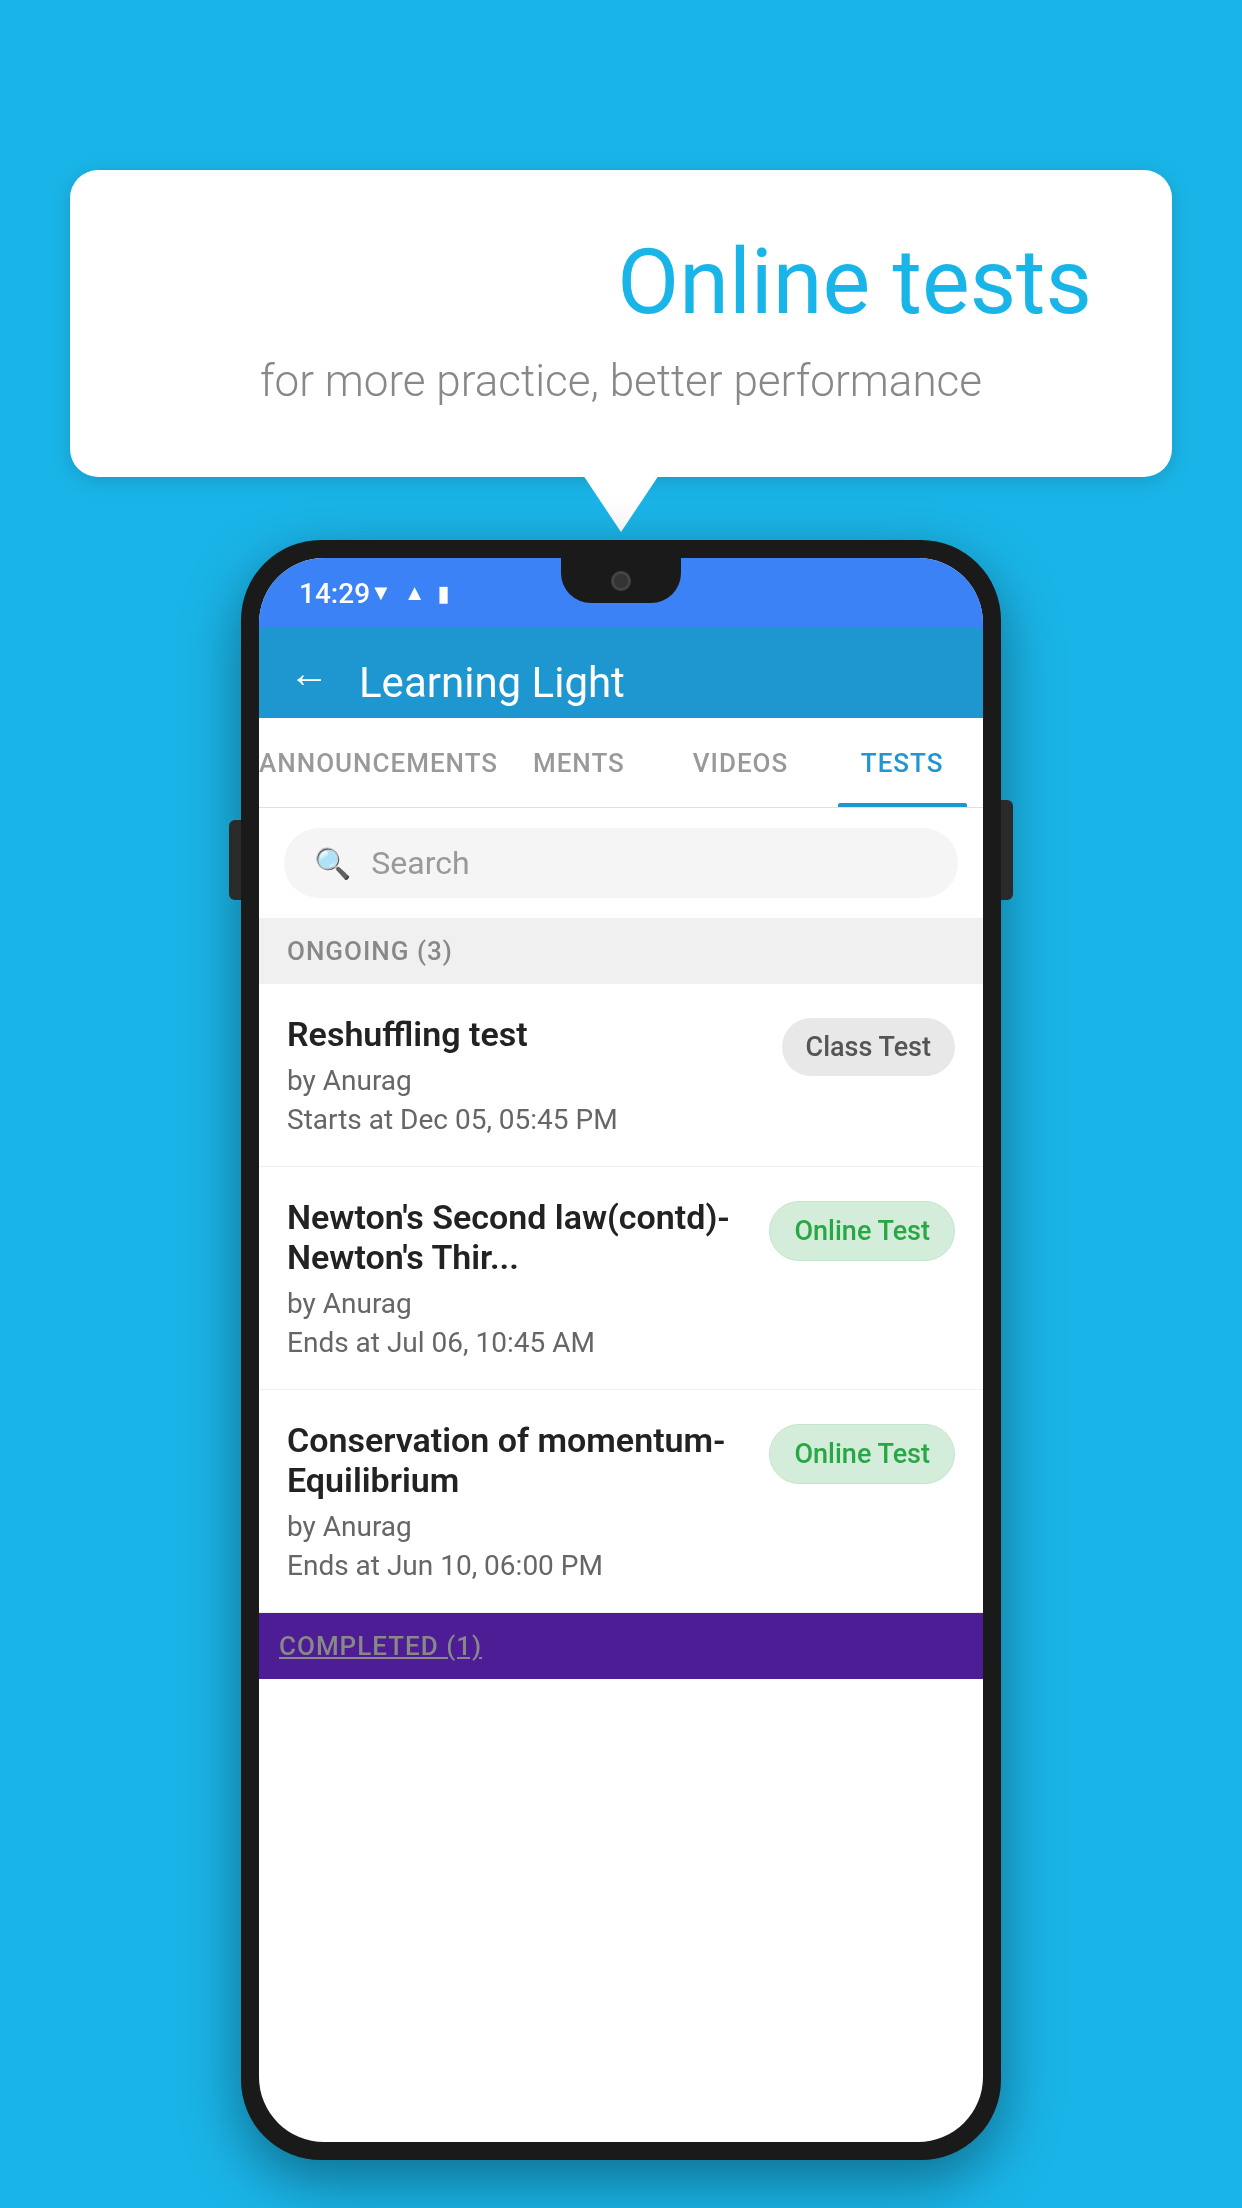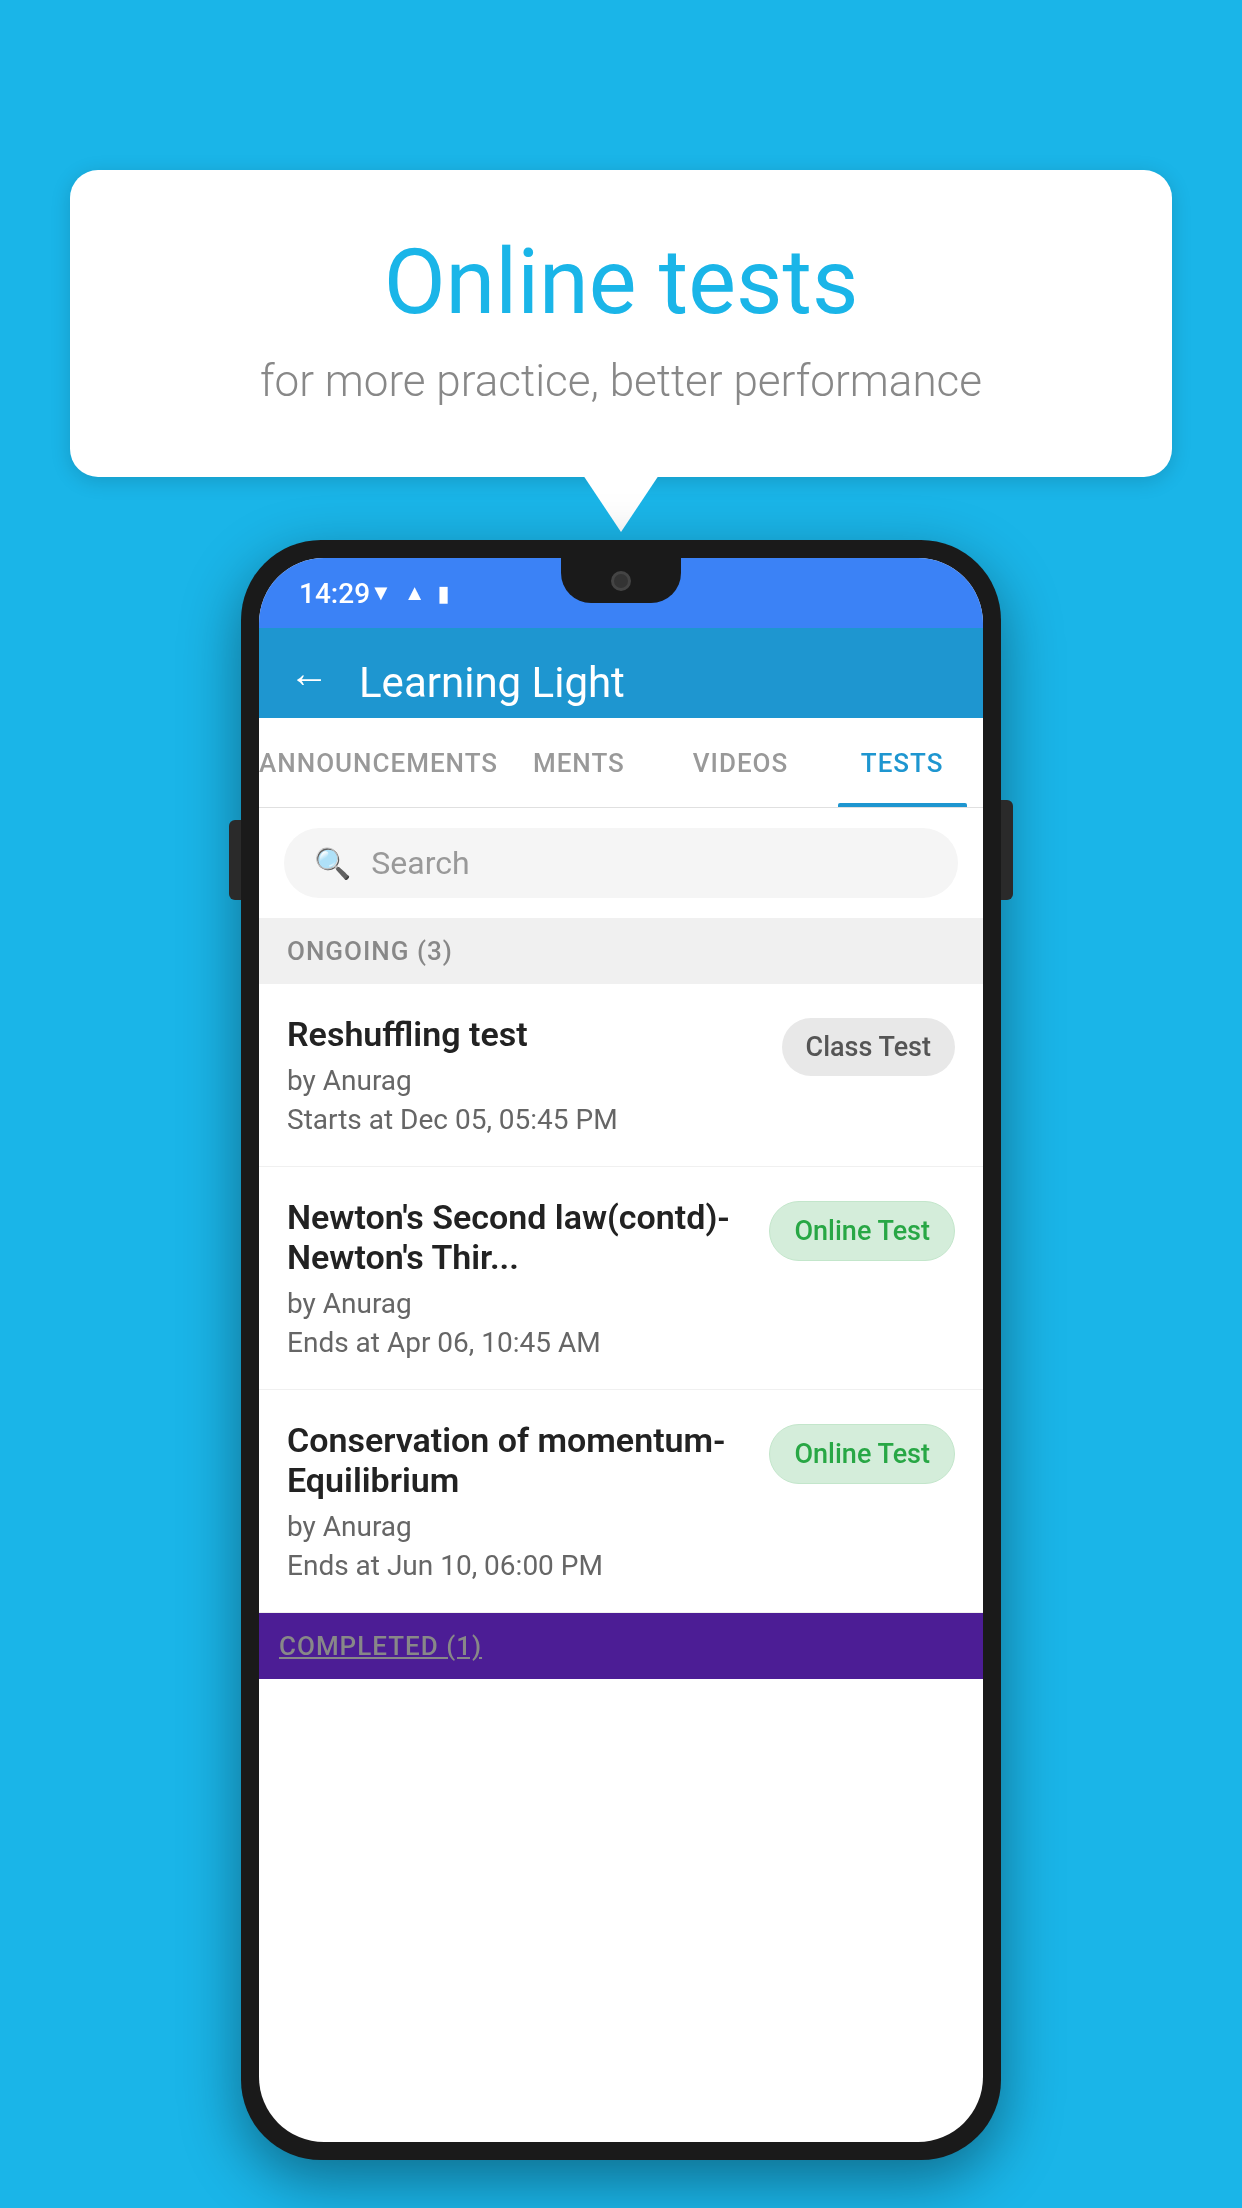--- a/index.html
+++ b/index.html
@@ -37,20 +37,21 @@
       border-left: 40px solid transparent;
       border-right: 40px solid transparent;
       border-top: 60px solid white;
     }
 
     .bubble-title {
       font-size: 90px;
       color: #1ab5e8;
       font-weight: 400;
       margin-bottom: 20px;
+      text-align: right;
     }
 
     .bubble-subtitle {
       font-size: 44px;
       color: #888;
       font-weight: 300;
     }
 
     
     .phone-container {
@@ -395,21 +396,21 @@
                 <div class="test-author">by Anurag</div>
                 <div class="test-date">Starts at  Dec 05, 05:45 PM</div>
               </div>
               <span class="test-badge badge-class">Class Test</span>
             </div>
 
             <div class="test-item">
               <div class="test-info">
                 <div class="test-name">Newton's Second law(contd)-Newton's Thir...</div>
                 <div class="test-author">by Anurag</div>
-                <div class="test-date">Ends at  Apr 06, 10:45 AM</div>
+                <div class="test-date">Ends at  Jul 06, 10:45 AM</div>
               </div>
               <span class="test-badge badge-online">Online Test</span>
             </div>
 
             <div class="test-item">
               <div class="test-info">
                 <div class="test-name">Conservation of momentum-Equilibrium</div>
                 <div class="test-author">by Anurag</div>
                 <div class="test-date">Ends at  Jun 10, 06:00 PM</div>
               </div>

